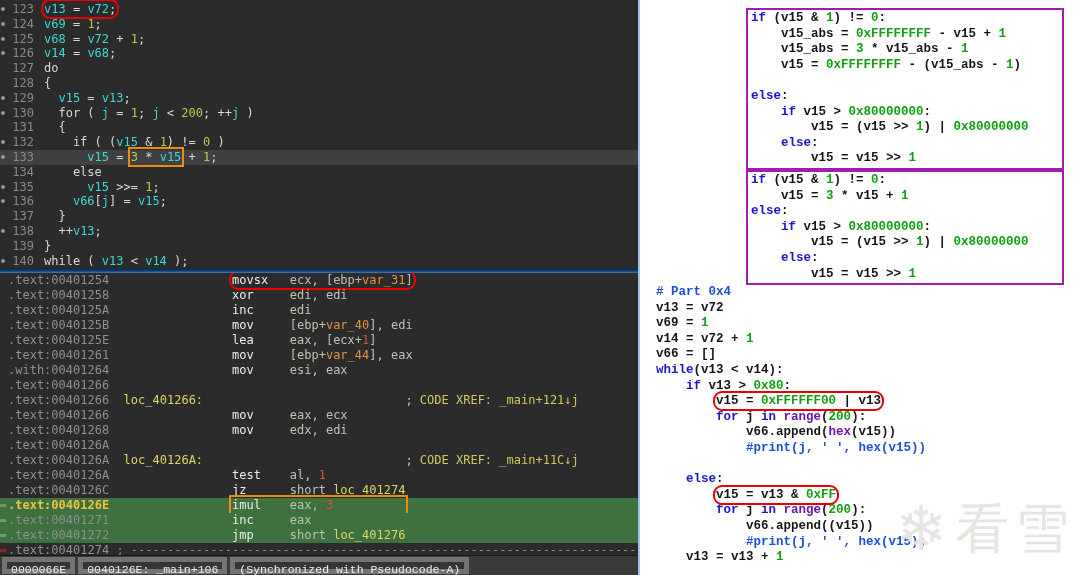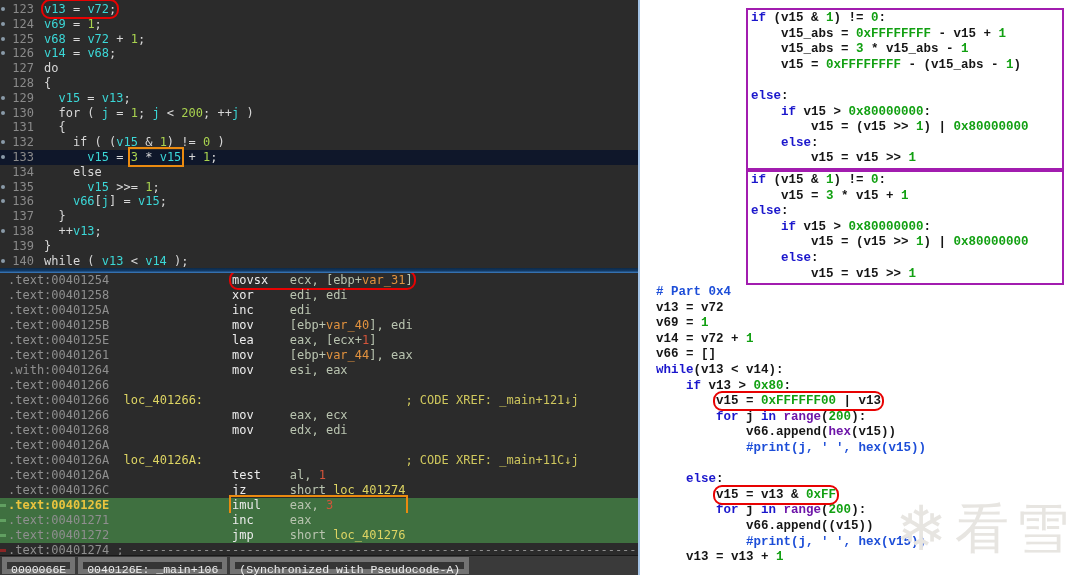--- a/index.html
+++ b/index.html
@@ -4,21 +4,21 @@
 <style>
   * { box-sizing: border-box; }
   html,body { margin:0; padding:0; background:#ffffff; }
   #app { width:1085px; height:575px; display:flex; overflow:hidden;
          font-family:"DejaVu Sans Mono", monospace; }
 
   
   .left { width:638px; height:575px; background:#2b2b2b; display:flex; flex-direction:column; flex:none; }
   .pseudo { height:268px; padding-top:2px; font-size:12px; line-height:14.8px; overflow:hidden; }
   .prow { display:flex; position:relative; white-space:pre; }
-  .prow.hl { background:#0f172a; }
+  .prow.hl { background:#404040; }
   .gnum { width:34px; flex:none; text-align:right; color:#8a8a8a; }
   .pdot { position:absolute; left:1px; top:5px; width:4px; height:4px; border-radius:50%; background:#8a9aa8; }
   .pcode { padding-left:10px; white-space:pre; }
 
   .hsplit { height:5px; flex:none; background:linear-gradient(#0c2947 0%, #123a66 55%, #3f80c4 100%); }
 
   .asm { height:282px; font-size:12px; line-height:15px; overflow:hidden; }
   .arow { position:relative; padding-left:8px; white-space:pre; }
   .arow.hl { background:#3f7040; }
   .mk { position:absolute; left:0; top:6px; width:6px; height:3px; }

